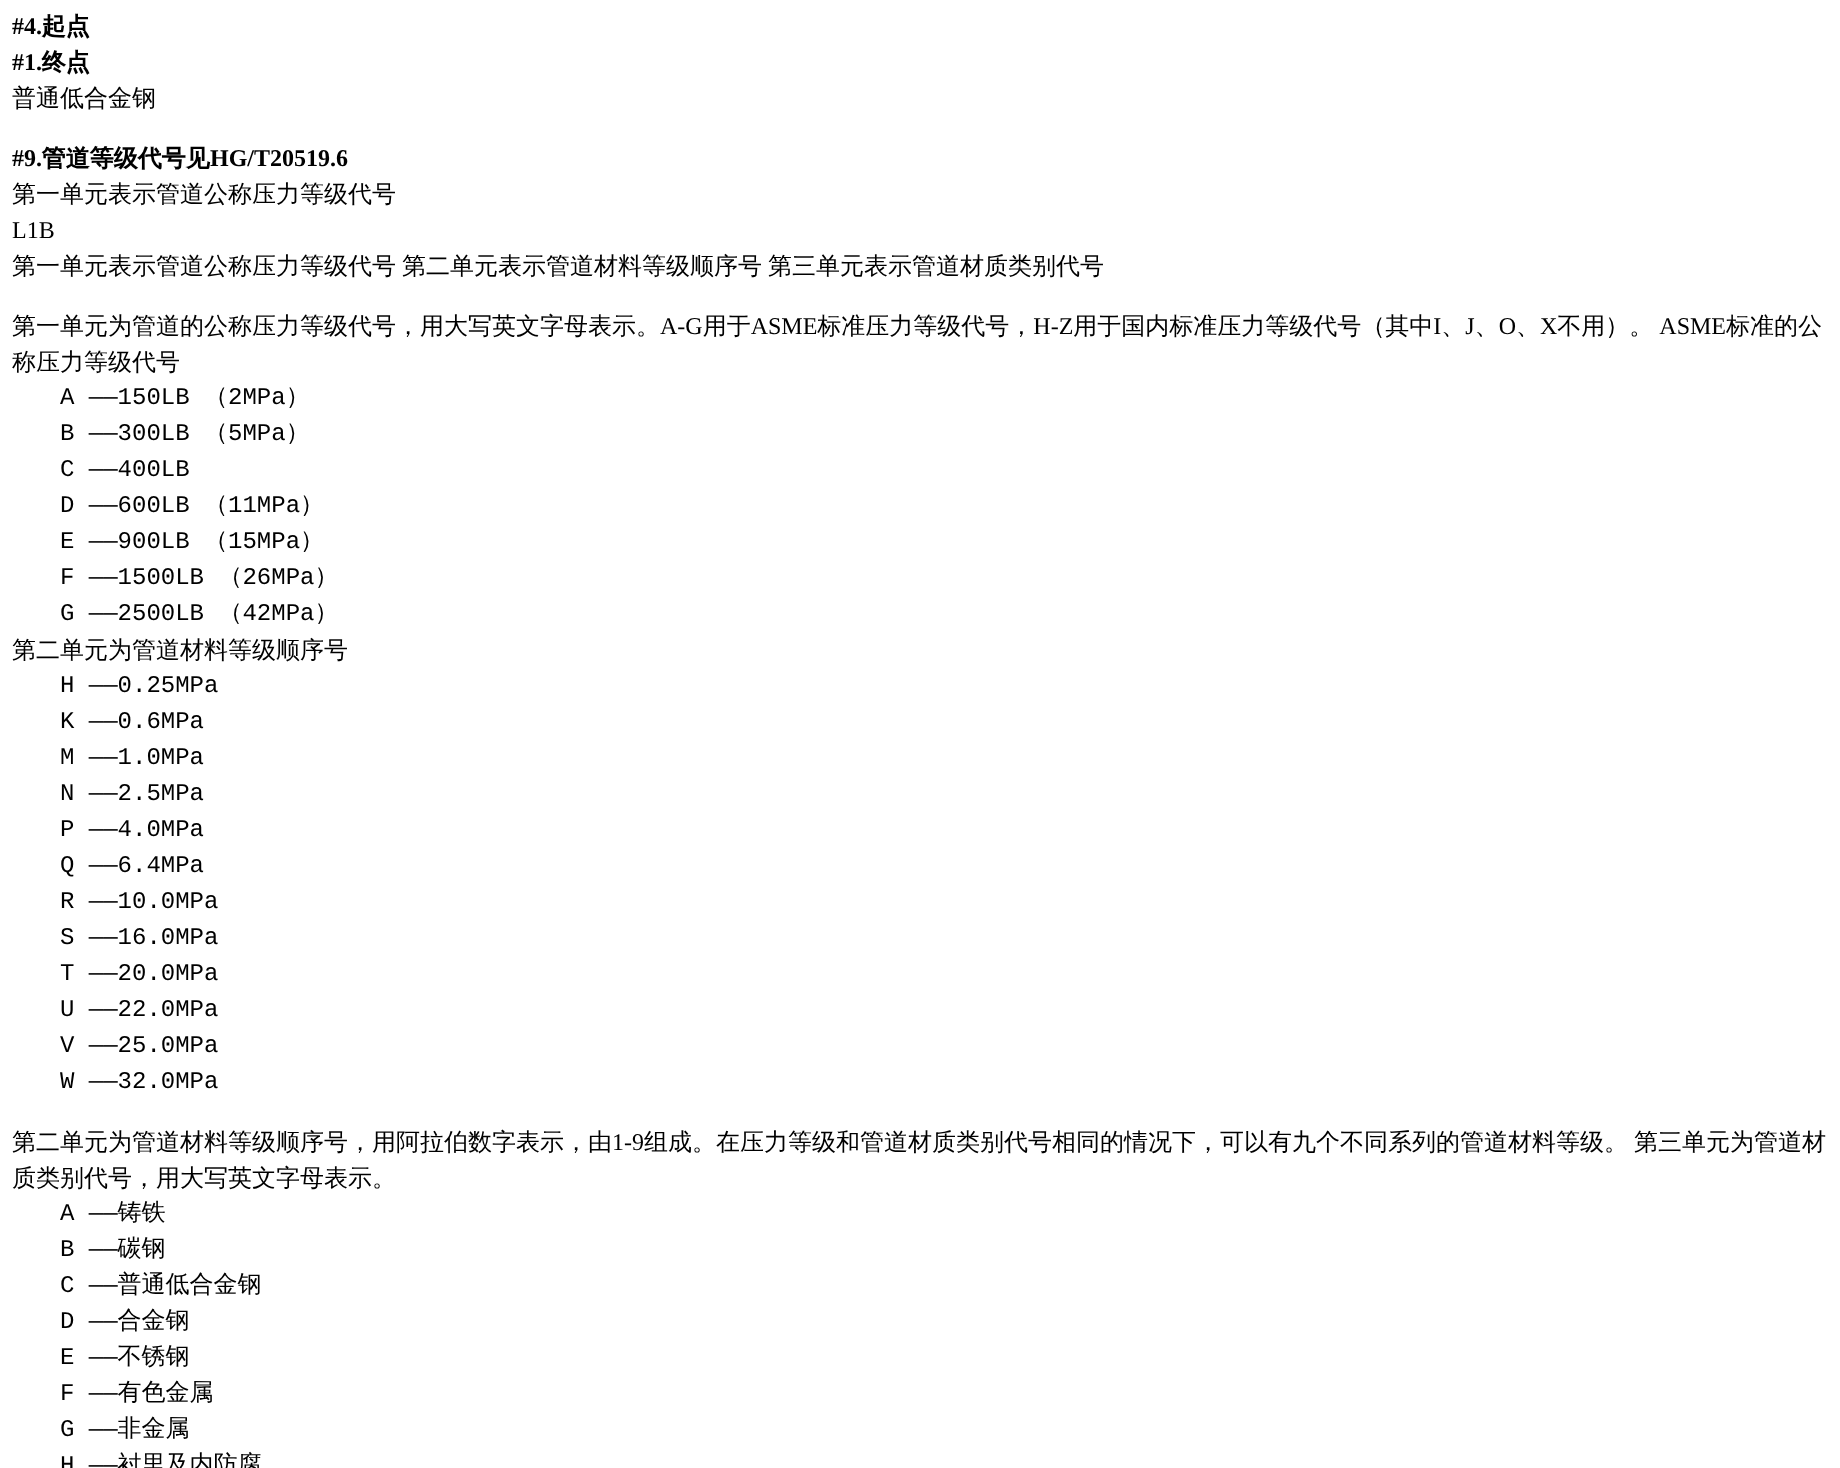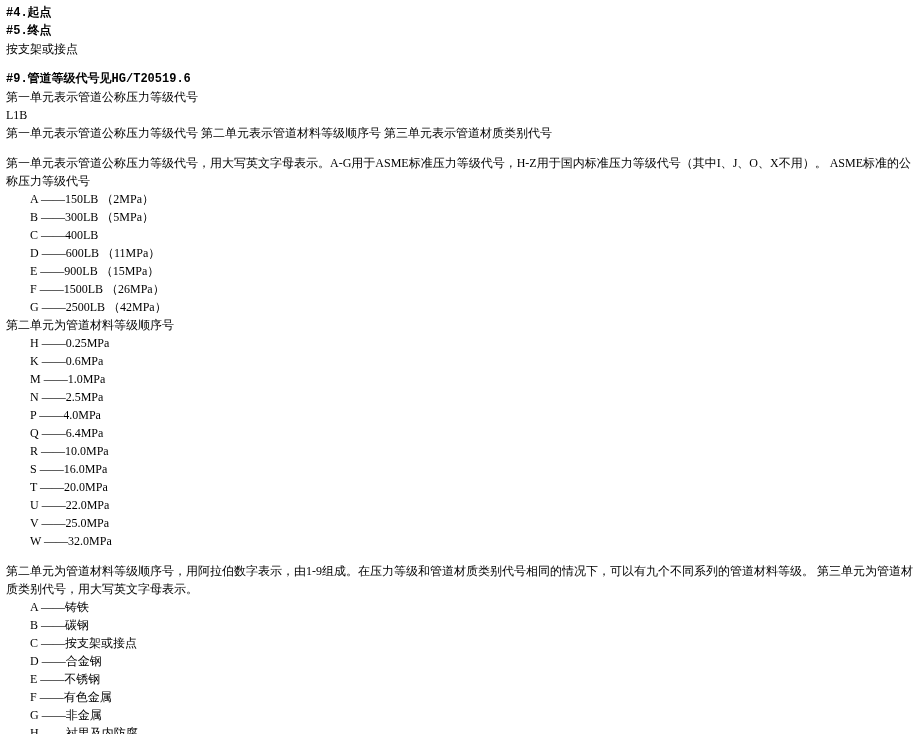--- a/index.html
+++ b/index.html
@@ -6,42 +6,42 @@
     font-family: SimSun, "宋体", serif;
     font-size: 12px;
     line-height: 1.5;
     margin: 0;
     padding: 4px 6px;
     color: #000;
     background: #fff;
     width: 920px;
     box-sizing: border-box;
   }
-  .bold { font-weight: bold; font-family: Liberation Mono, monospace; }
-  .indent { margin-left: 2em; }
+  .bold { font-weight: bold; }
+  .indent { margin-left: 2em; font-family: Liberation Mono, monospace; }
   .spacer { height: 12px; }
   p { margin: 0; }
 </style>
 </head>
 <body>
 
 <p class="bold">#4.起点</p>
-<p class="bold">#5.终点</p>
-<p>按支架或接点</p>
+<p class="bold">#1.终点</p>
+<p>普通低合金钢</p>
 
 <div class="spacer"></div>
 
 <p class="bold">#9.管道等级代号见HG/T20519.6</p>
 <p>第一单元表示管道公称压力等级代号</p>
 <p>L1B</p>
 <p>第一单元表示管道公称压力等级代号  第二单元表示管道材料等级顺序号  第三单元表示管道材质类别代号</p>
 
 <div class="spacer"></div>
 
-<p>第一单元表示管道公称压力等级代号，用大写英文字母表示。A-G用于ASME标准压力等级代号，H-Z用于国内标准压力等级代号（其中I、J、O、X不用）。 ASME标准的公称压力等级代号</p>
+<p>第一单元为管道的公称压力等级代号，用大写英文字母表示。A-G用于ASME标准压力等级代号，H-Z用于国内标准压力等级代号（其中I、J、O、X不用）。 ASME标准的公称压力等级代号</p>
 <p class="indent">A ——150LB （2MPa）</p>
 <p class="indent">B ——300LB （5MPa）</p>
 <p class="indent">C ——400LB</p>
 <p class="indent">D ——600LB （11MPa）</p>
 <p class="indent">E ——900LB （15MPa）</p>
 <p class="indent">F ——1500LB （26MPa）</p>
 <p class="indent">G ——2500LB （42MPa）</p>
 <p>第二单元为管道材料等级顺序号</p>
 <p class="indent">H ——0.25MPa</p>
 <p class="indent">K ——0.6MPa</p>
@@ -54,18 +54,18 @@
 <p class="indent">T ——20.0MPa</p>
 <p class="indent">U ——22.0MPa</p>
 <p class="indent">V ——25.0MPa</p>
 <p class="indent">W ——32.0MPa</p>
 
 <div class="spacer"></div>
 
 <p>第二单元为管道材料等级顺序号，用阿拉伯数字表示，由1-9组成。在压力等级和管道材质类别代号相同的情况下，可以有九个不同系列的管道材料等级。  第三单元为管道材质类别代号，用大写英文字母表示。</p>
 <p class="indent">A ——铸铁</p>
 <p class="indent">B ——碳钢</p>
-<p class="indent">C ——按支架或接点</p>
+<p class="indent">C ——普通低合金钢</p>
 <p class="indent">D ——合金钢</p>
 <p class="indent">E ——不锈钢</p>
 <p class="indent">F ——有色金属</p>
 <p class="indent">G ——非金属</p>
 <p class="indent">H ——衬里及内防腐</p>
 
 </body></html>

